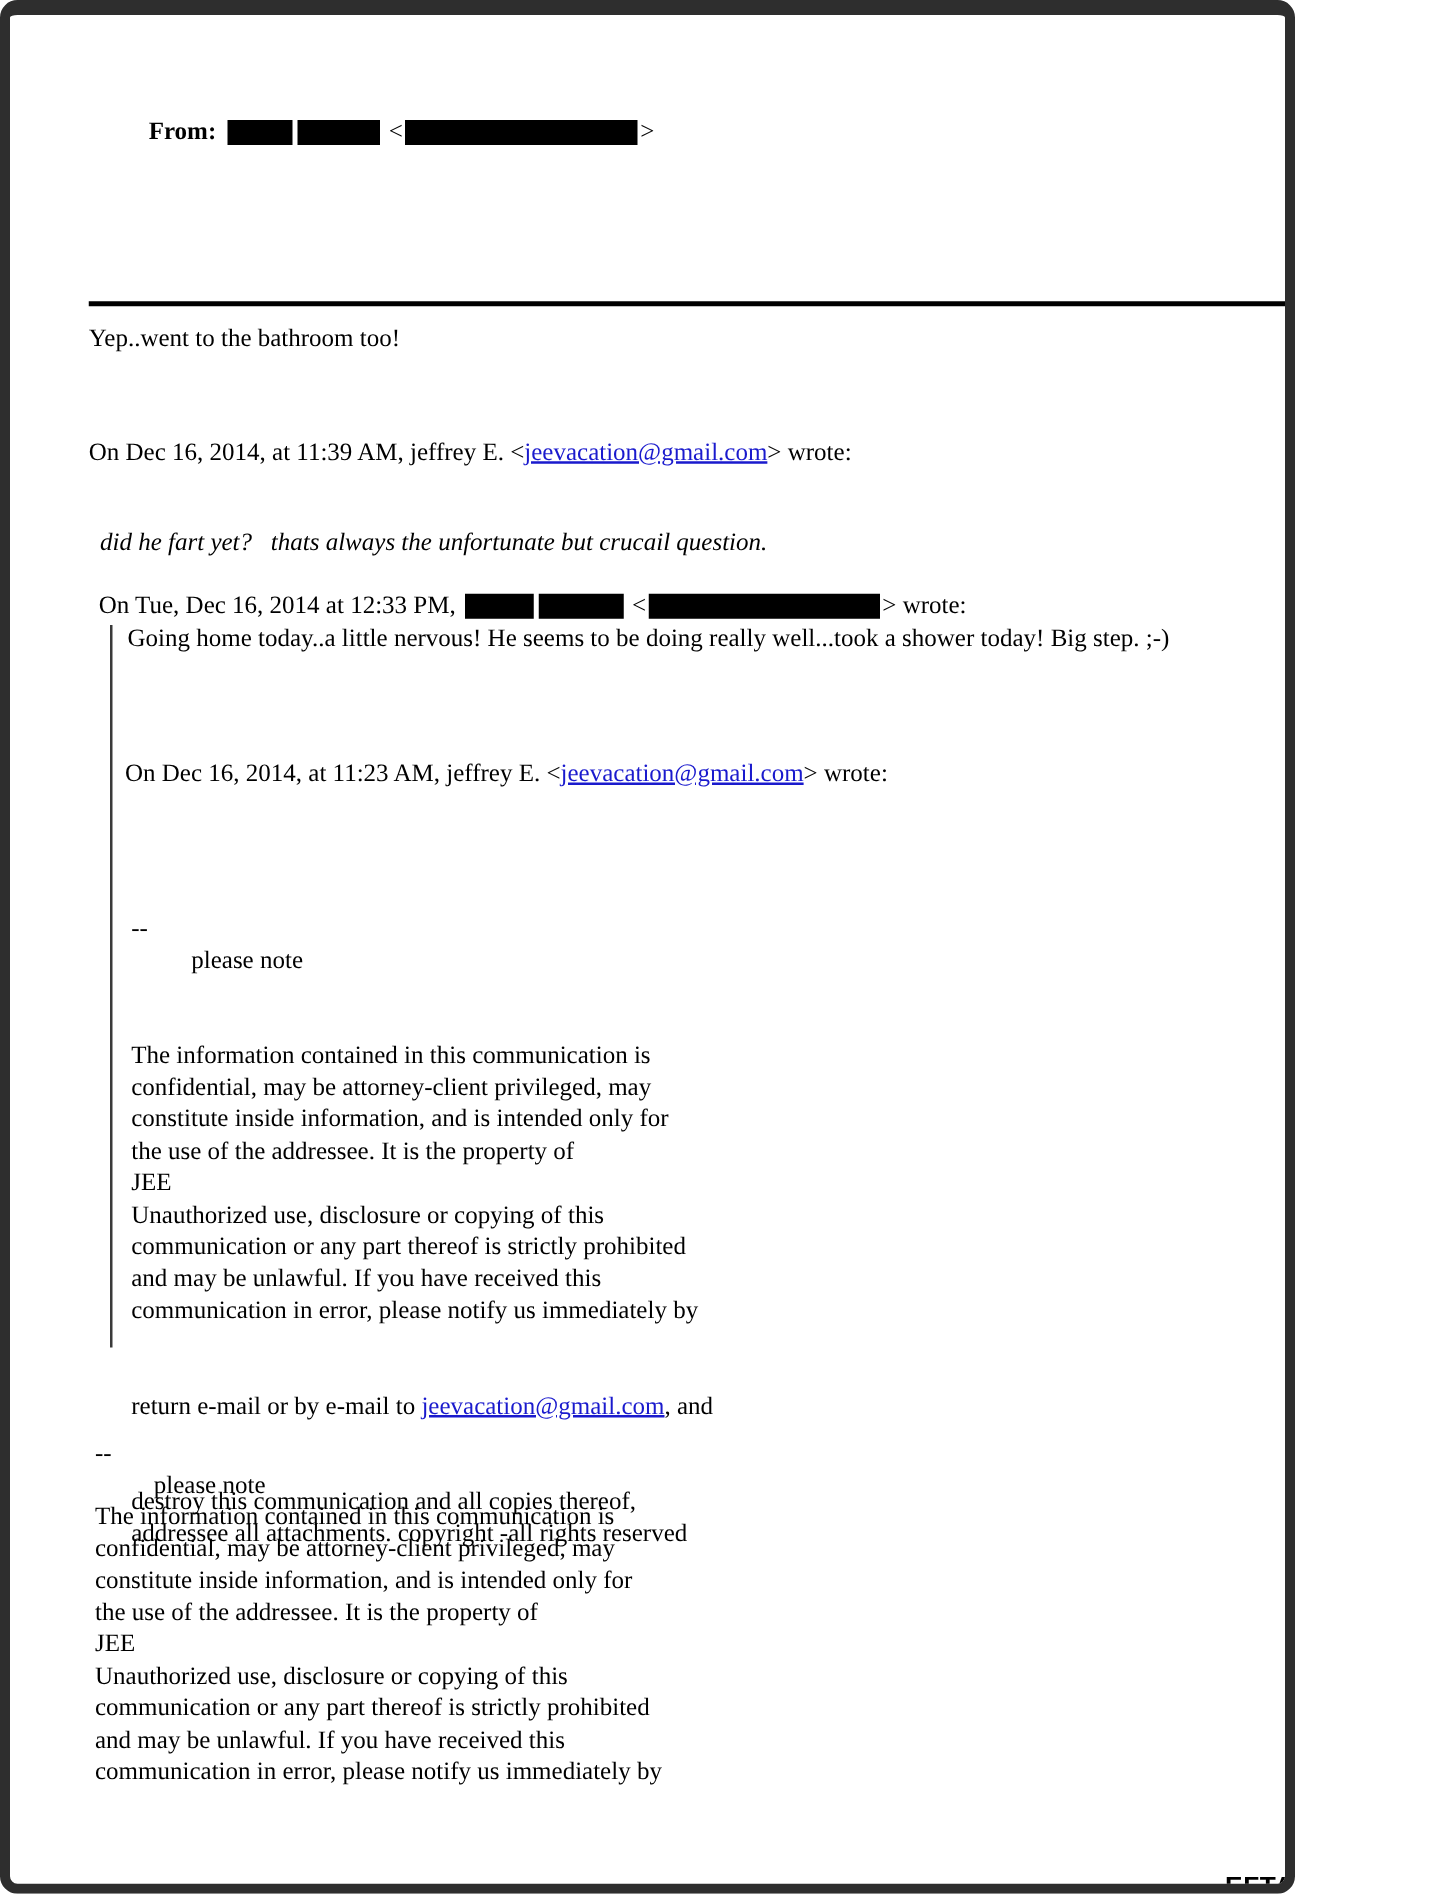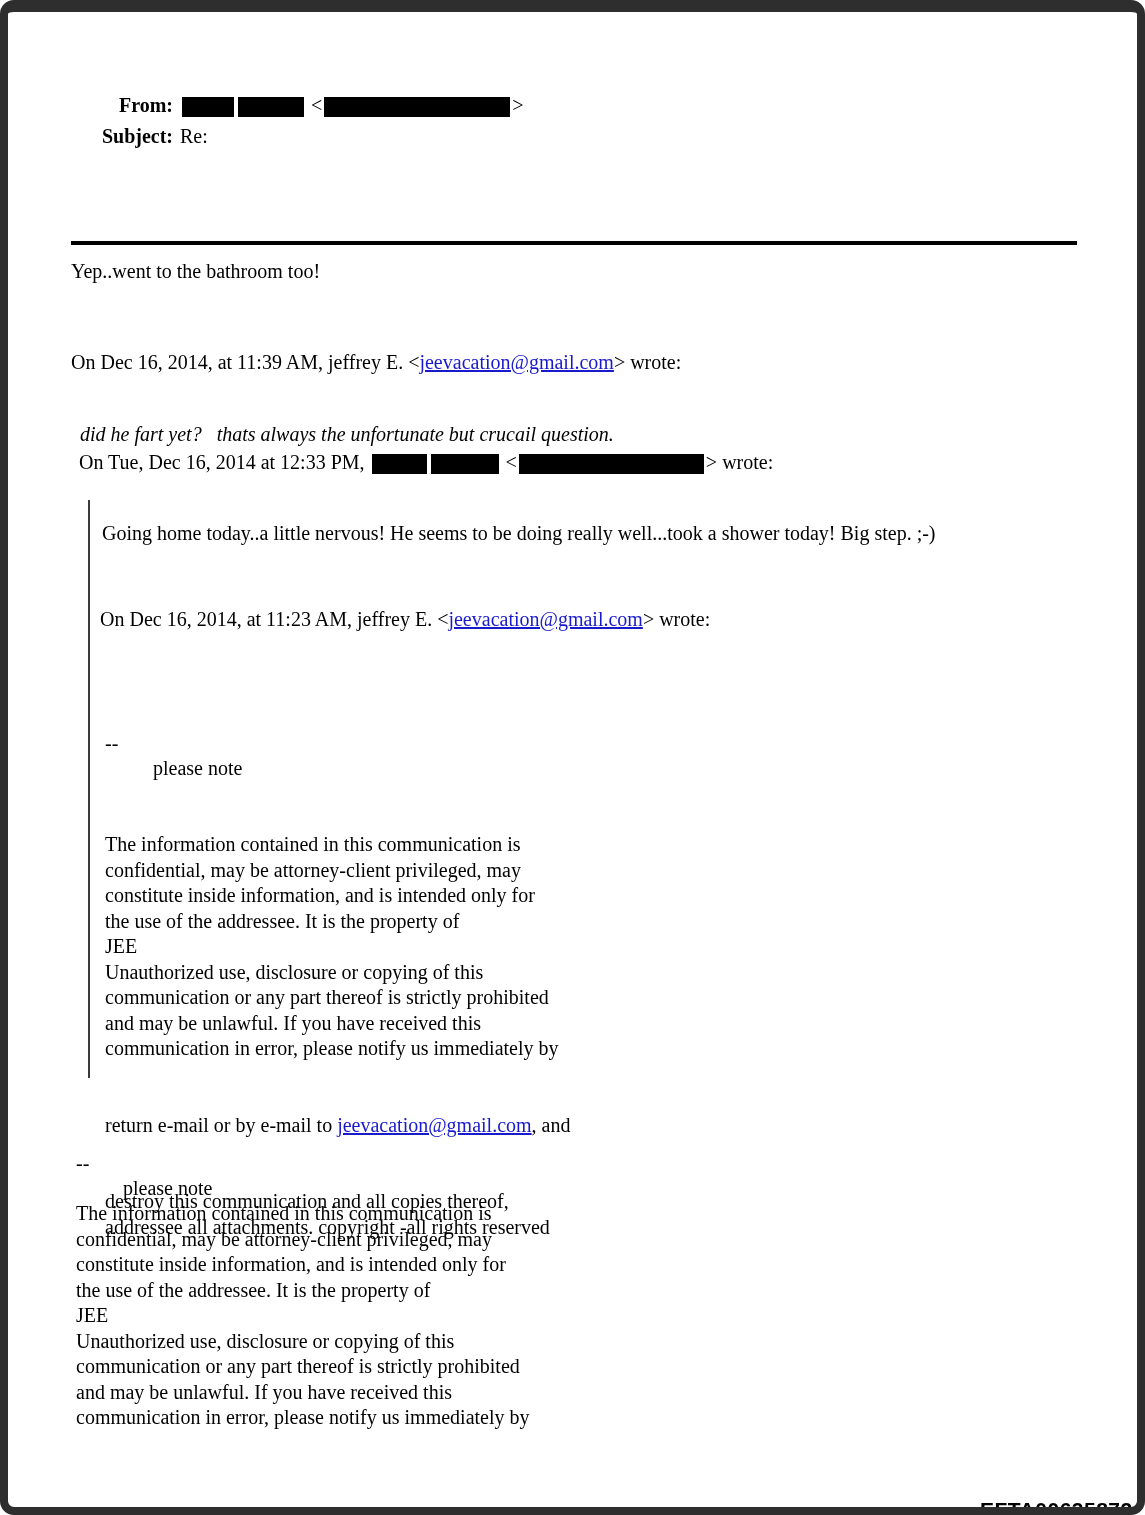--- a/index.html
+++ b/index.html
@@ -2,21 +2,21 @@
 <html style="--link: #1a1acd; --redaction: #000000; --frame: #2e2e2e;"><head>
 <meta charset="utf-8">
 <style>
   html, body {
     margin: 0;
     padding: 0;
     background: #ffffff;
   }
   .frame {
     position: relative;
-    width: 1145px;
+    width: 1036px;
     height: 1515px;
     box-sizing: border-box;
     border: 8px solid #2e2e2e;
     border-top-width: 12px;
     border-radius: 14px;
     background: #ffffff;
     overflow: hidden;
     font-family: "Liberation Serif", "DejaVu Serif", serif;
     font-size: 20px;
     color: #000000;
@@ -54,30 +54,30 @@
   a.mail, span.mail {
     color: var(--link, #1a1acd);
     text-decoration: underline;
     cursor: pointer;
   }
 
   
   .yep    { top: 248px; left: 63px; }
   .reply1 { top: 339px; left: 63px; }
   .fart   { top: 411px; left: 72px; font-style: italic; }
-  .reply2 { top: 439px; left: 71px; }
+  .reply2 { top: 461px; left: 71px; }
 
   
   .bq {
     position: absolute;
     top: 488px; left: 80px;
     width: 975px; height: 578px;
     border-left: 2px solid #3a3a3a;
   }
-  .bq-going   { position: absolute; top: 0px;   left: 12px; margin-top: 22px; }
+  .bq-going   { position: absolute; top: 0px;   left: 12px; }
   .bq-reply3  { position: absolute; top: 108px; left: 10px; font-family: Liberation Serif, serif; }
   .bq-any     { position: absolute; top: 182px; left: 15px; }
   .bq-dashes  { position: absolute; top: 232px; left: 15px; }
   .bq-note    { position: absolute; top: 257px; left: 63px; }
   .bq-disc    { position: absolute; top: 281px; left: 15px; line-height: 25.5px; white-space: pre; }
 
   
   .sig2        { position: absolute; top: 1140px; left: 68px; }
   .sig2-dashes { white-space: pre; }
   .sig2-note   { margin-left: 47px; line-height: 26px; white-space: pre; }
@@ -94,24 +94,20 @@
 </style>
 </head>
 <body>
 
 <div class="frame">
 
   <div class="header">
     <div class="hrow">
       <span class="hlabel">From:</span>
       <span class="hvalue"><span class="redact r1"></span><span class="redact r2"></span> <span>&lt;</span><span class="redact r3"></span><span>&gt;</span></span>
-    </div>
-    <div class="hrow">
-      <span class="hlabel">Subject:</span>
-      <span class="hvalue">Re:</span>
     </div>
   </div>
 
   <div class="rule"></div>
 
   <div class="abs line yep">Yep..went to the bathroom too!</div>
 
   <div class="abs line reply1"><span>On Dec 16, 2014, at 11:39 AM, jeffrey E. &lt;</span><a class="mail">jeevacation@gmail.com</a><span>&gt; wrote:</span></div>
 
   <div class="abs line fart">did he fart yet?   thats always the unfortunate but crucail question.</div>

